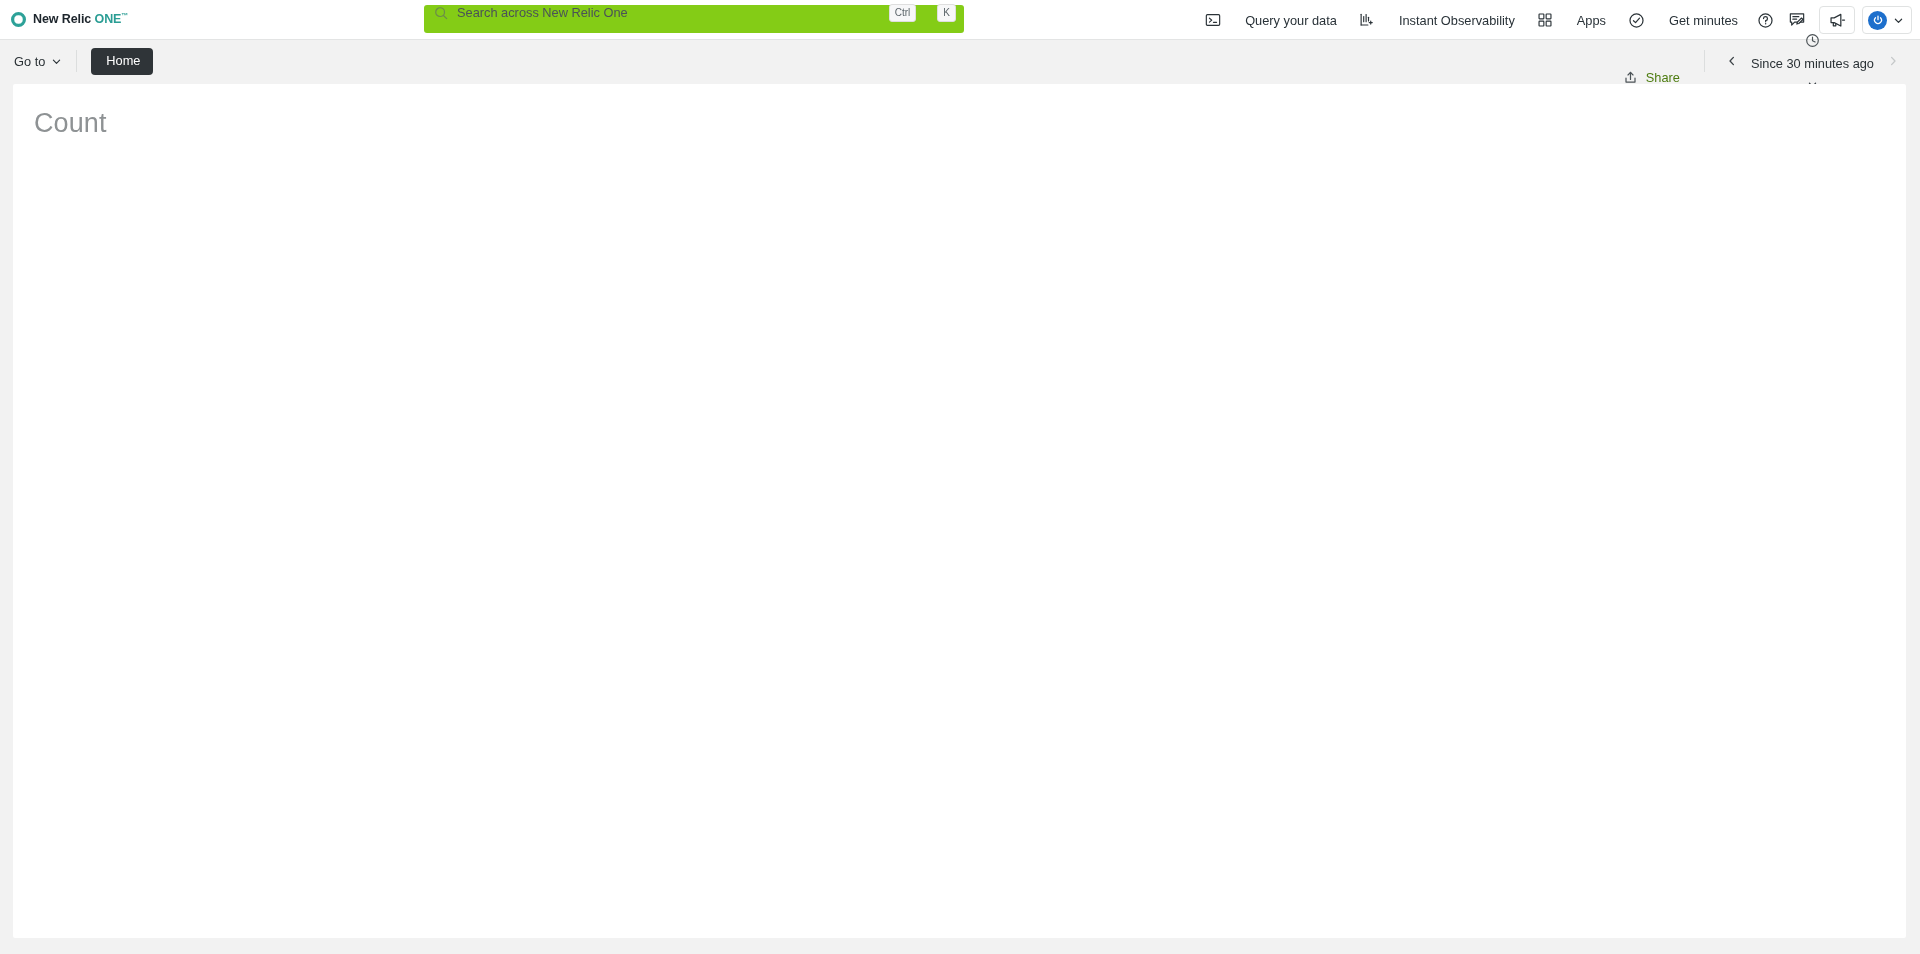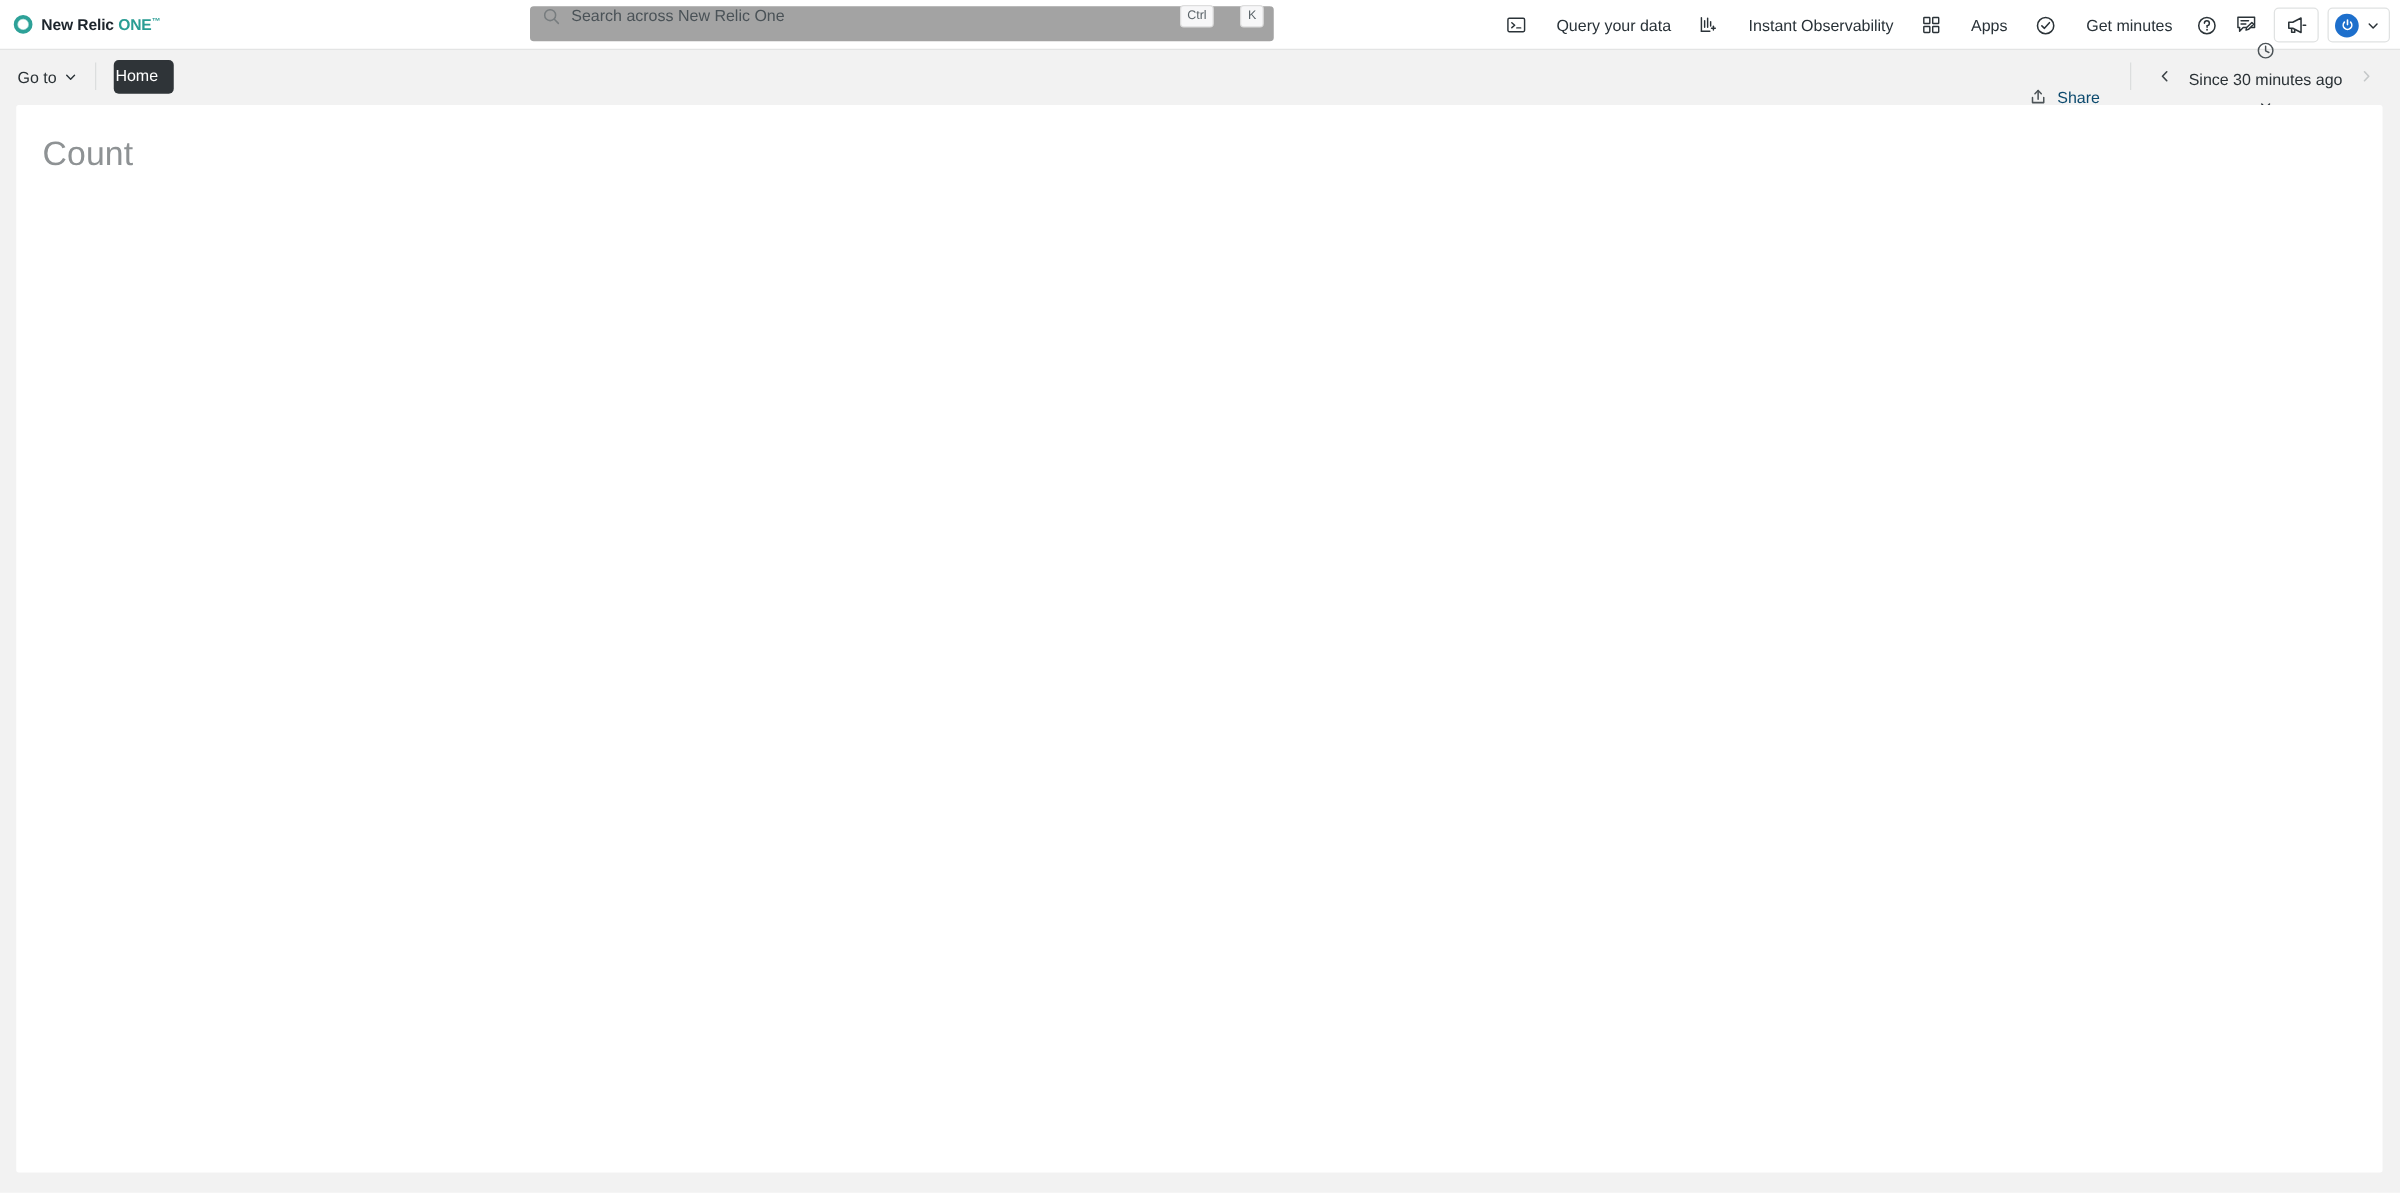--- a/index.html
+++ b/index.html
@@ -35,22 +35,22 @@
     font-size: 12.5px; font-weight: bold;
     color: #1D252C; letter-spacing: -0.1px;
     white-space: nowrap;
   }
   .logo-one { color: #2A9D94; font-weight: bold; }
   .logo-tm { font-size: 7px; vertical-align: super; color: #2A9D94; }
 
   
   .search-box {
     position: absolute; left: 424px; top: 5px;
-    width: 595px; height: 28px;
-    background: #a3a3a3;
+    width: 540px; height: 28px;
+    background: #84cc16;
     border-radius: 3px;
     display: flex; align-items: center;
     padding: 0 8px 13px 10px;
   }
   .search-icon { flex: none; width: 14px; height: 14px; margin-right: 9px; opacity: .62; }
   .search-input {
     flex: 1 1 auto;
     border: 0; outline: 0; background: transparent;
     font-family: "Liberation Sans", sans-serif;
     font-size: 12.8px; color: #464E54;
@@ -110,30 +110,30 @@
     margin-left: 14px; font-size: 12.8px; color: #2A3135;
     cursor: pointer;
   }
   .tb-divider {
     width: 1px; height: 22px; background: #DCDEDE; margin: 0 14px;
     flex: none;
   }
   .home-pill {
     background: #2F3438; color: #FFFFFF;
     font-size: 12.8px; border-radius: 4px;
-    padding: 6px 13px 7px 1px;
+    padding: 6px 13px 7px 15px;
     cursor: pointer; line-height: 14px;
   }
   .toolbar-right {
     margin-left: auto; display: flex; align-items: center;
     margin-right: 14px;
   }
   .share-btn {
     display: flex; align-items: center; gap: 8px;
-    font-size: 12.8px; color: #0c4a6e; cursor: pointer;
+    font-size: 12.8px; color: #4d7c0f; cursor: pointer;
     padding: 0 10px;
     margin-top: 32px;
   }
   .chev-btn {
     width: 26px; height: 26px; display: flex;
     align-items: center; justify-content: center; cursor: pointer;
     color: #3C4347;
   }
   .chev-btn.disabled { color: #C5C8C9; cursor: default; }
   .timepicker {

